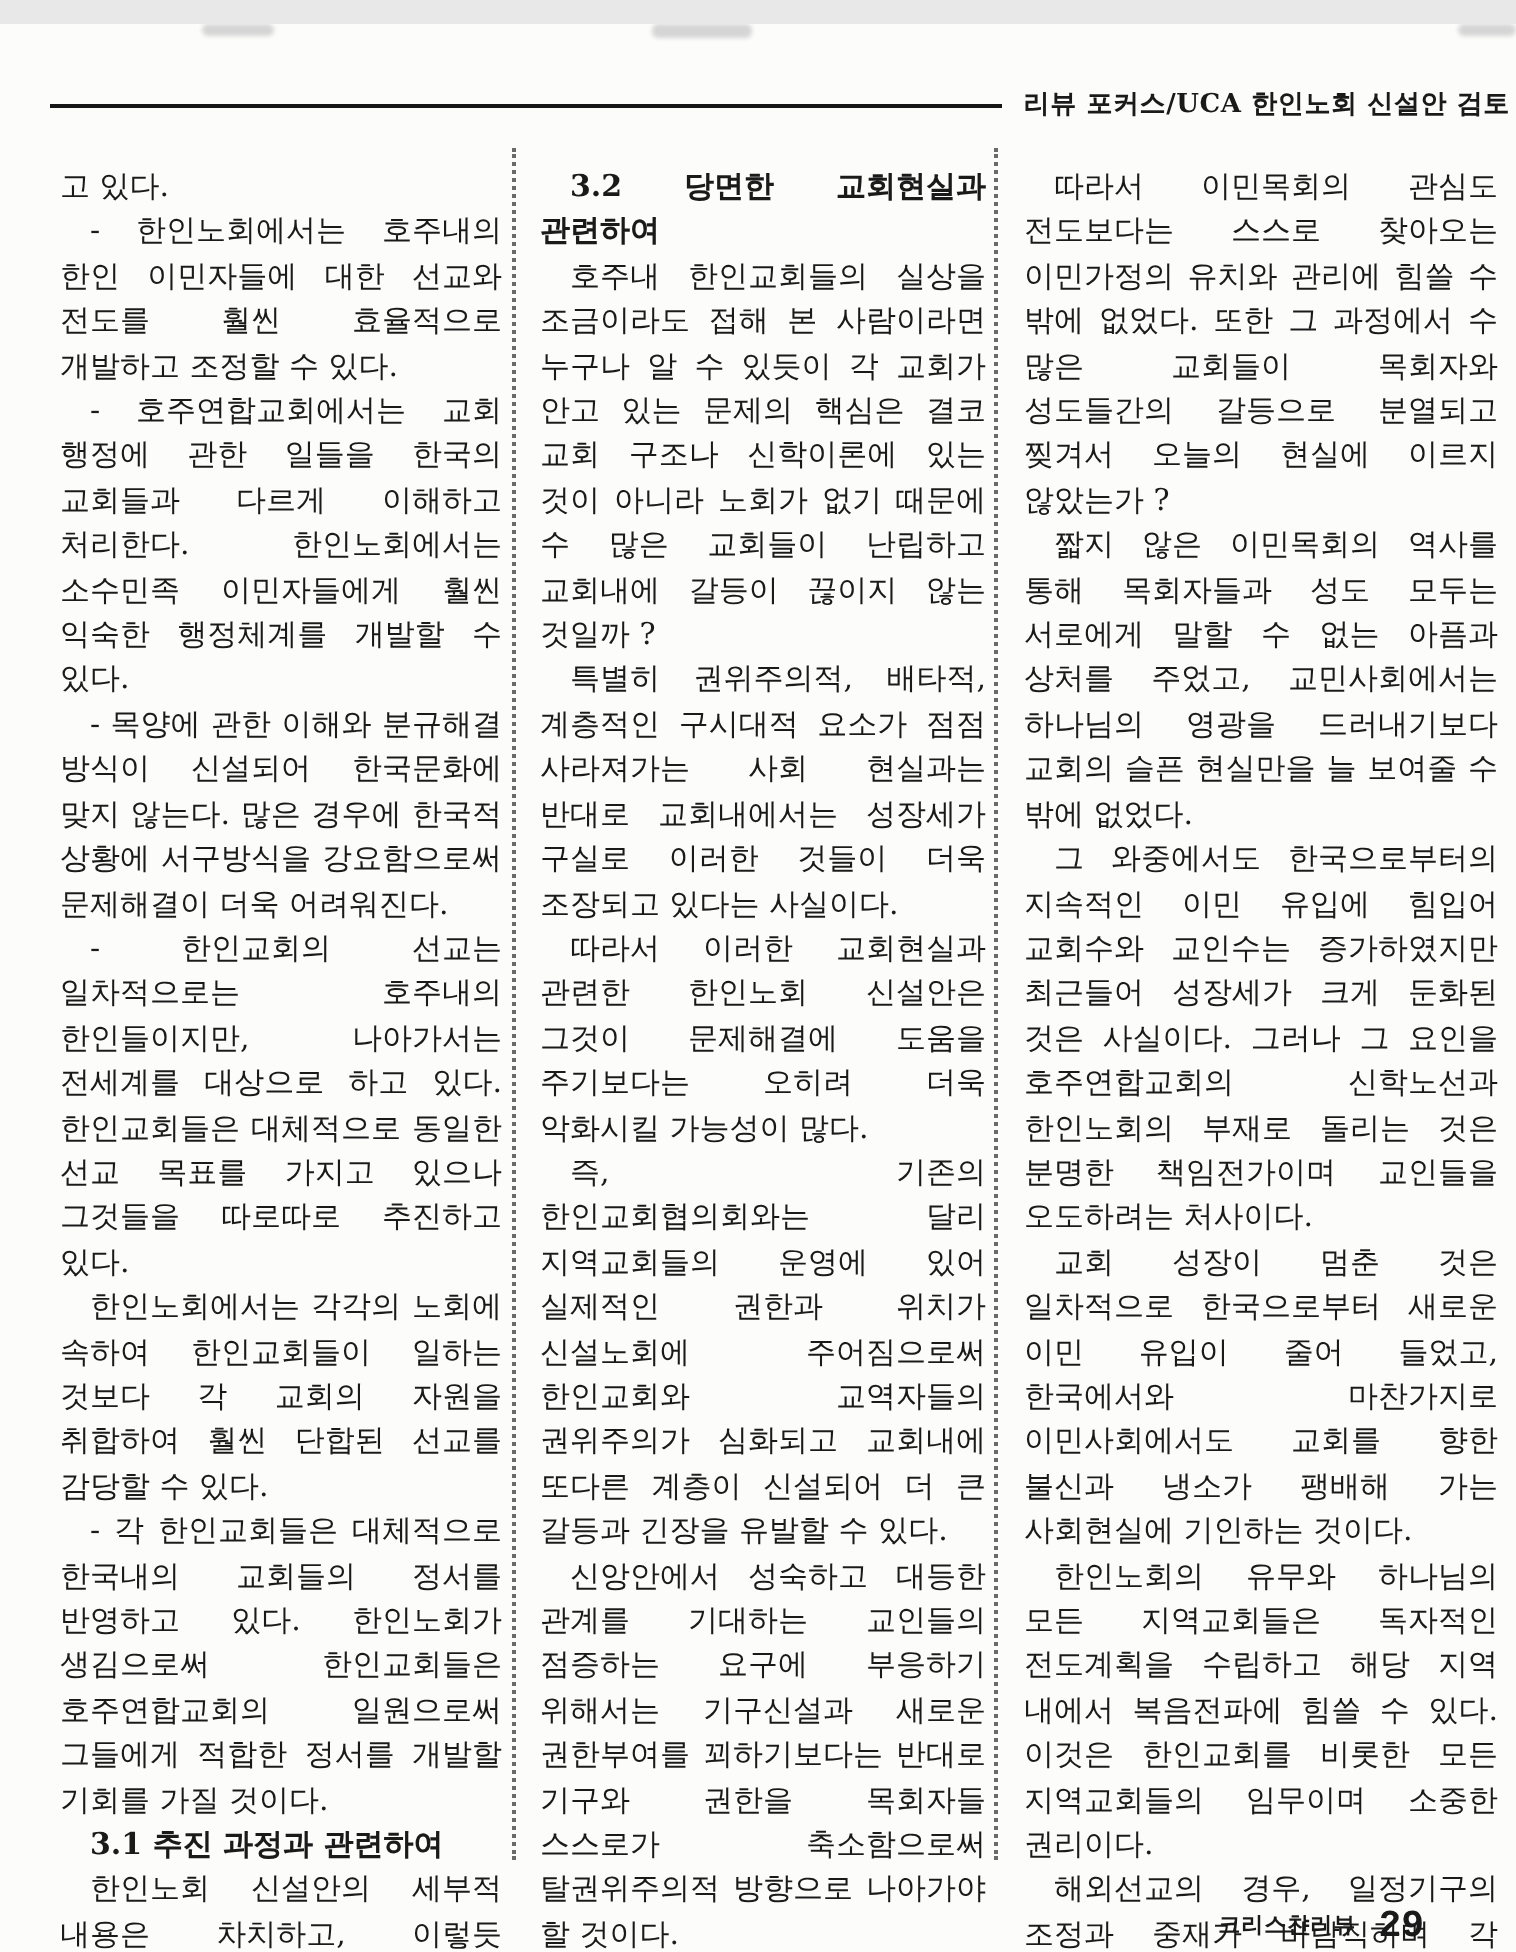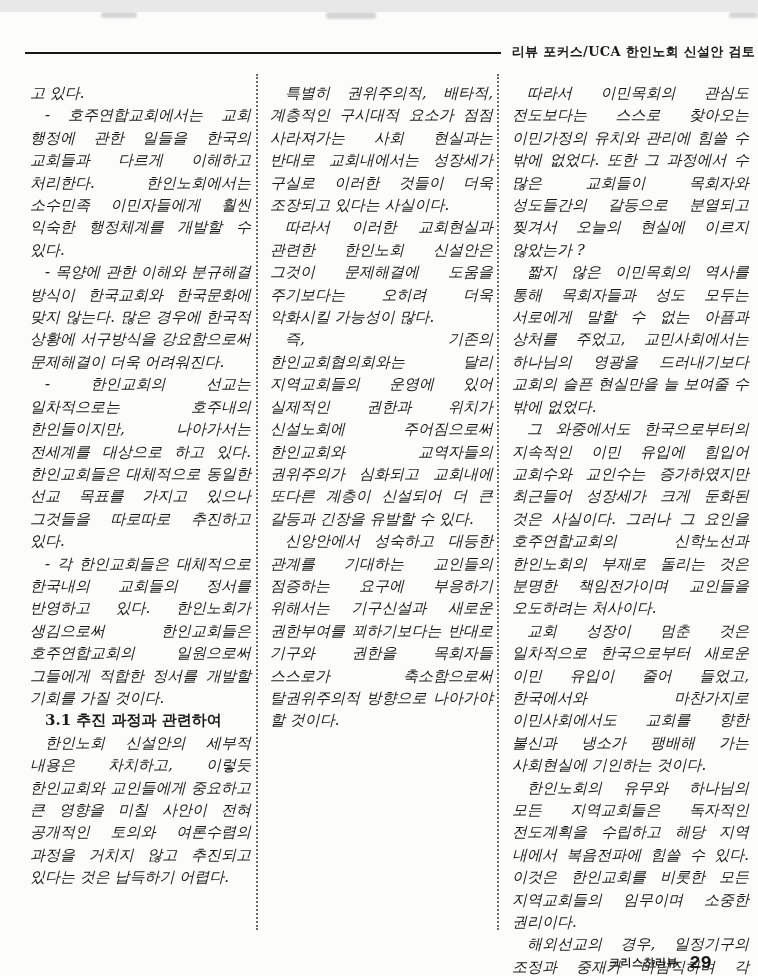--- a/index.html
+++ b/index.html
@@ -55,21 +55,21 @@
     top: 70px;
     font-size: 15px;
     line-height: 22.4px;
     text-align: justify;
     word-break: keep-all;
   }
   .col-1 { left: 30px;  width: 221px; }
   .col-2 { left: 270px; width: 223px; }
   .col-3 { left: 512px; width: 237px; }
 
-  .para { text-indent: 1em; margin: 0; font-style: italic; }
+  .para { text-indent: 1em; margin: 0; }
   .para.noindent { text-indent: 0; }
   .heading { font-weight: bold; text-indent: 1em; margin: 0; }
   .gap { margin-top: 22px; }
 
   .divider {
     position: absolute;
     top: 62px;
     height: 856px;
     width: 0;
     border-left: 2px dotted #6a6a6a;
@@ -107,28 +107,32 @@
   <div class="smudge s3"></div>
 
   <div class="header-rule"></div>
   <div class="header-title">리뷰 포커스/UCA 한인노회 신설안 검토</div>
 
   <div class="divider d1"></div>
   <div class="divider d2"></div>
 
   <div class="col col-1">
       <div class="para noindent">고 있다.</div>
+      <div class="para">- 한인노회에서는 호주내의 한인 이민자들에 대한 선교와 전도를 훨씬 효율적으로 개발하고 조정할 수 있다.</div>
       <div class="para">- 호주연합교회에서는 교회 행정에 관한 일들을 한국의 교회들과 다르게 이해하고 처리한다. 한인노회에서는 소수민족 이민자들에게 훨씬 익숙한 행정체계를 개발할 수 있다.</div>
-      <div class="para">- 목양에 관한 이해와 분규해결 방식이 한국교회와 한국문화에 맞지 않는다. 많은 경우에 한국적 상황에 서구방식을 강요함으로써 문제해결이 더욱 어려워진다.</div>
+      <div class="para">- 목양에 관한 이해와 분규해결 방식이 신설되어 한국문화에 맞지 않는다. 많은 경우에 한국적 상황에 서구방식을 강요함으로써 문제해결이 더욱 어려워진다.</div>
       <div class="para">- 한인교회의 선교는 일차적으로는 호주내의 한인들이지만, 나아가서는 전세계를 대상으로 하고 있다. 한인교회들은 대체적으로 동일한 선교 목표를 가지고 있으나 그것들을 따로따로 추진하고 있다.</div>
+      <div class="para">한인노회에서는 각각의 노회에 속하여 한인교회들이 일하는 것보다 각 교회의 자원을 취합하여 훨씬 단합된 선교를 감당할 수 있다.</div>
       <div class="para">- 각 한인교회들은 대체적으로 한국내의 교회들의 정서를 반영하고 있다. 한인노회가 생김으로써 한인교회들은 호주연합교회의 일원으로써 그들에게 적합한 정서를 개발할 기회를 가질 것이다.</div>
       <div class="heading">3.1 추진 과정과 관련하여</div>
       <div class="para">한인노회 신설안의 세부적 내용은 차치하고, 이렇듯 한인교회와 교인들에게 중요하고 큰 영향을 미칠 사안이 전혀 공개적인 토의와 여론수렴의 과정을 거치지 않고 추진되고 있다는 것은 납득하기 어렵다.</div>
     </div>
   <div class="col col-2">
+      <div class="heading">3.2 당면한 교회현실과 관련하여</div>
+      <div class="para">호주내 한인교회들의 실상을 조금이라도 접해 본 사람이라면 누구나 알 수 있듯이 각 교회가 안고 있는 문제의 핵심은 결코 교회 구조나 신학이론에 있는 것이 아니라 노회가 없기 때문에 수 많은 교회들이 난립하고 교회내에 갈등이 끊이지 않는 것일까 ?</div>
       <div class="para">특별히 권위주의적, 배타적, 계층적인 구시대적 요소가 점점 사라져가는 사회 현실과는 반대로 교회내에서는 성장세가 구실로 이러한 것들이 더욱 조장되고 있다는 사실이다.</div>
       <div class="para">따라서 이러한 교회현실과 관련한 한인노회 신설안은 그것이 문제해결에 도움을 주기보다는 오히려 더욱 악화시킬 가능성이 많다.</div>
       <div class="para">즉, 기존의 한인교회협의회와는 달리 지역교회들의 운영에 있어 실제적인 권한과 위치가 신설노회에 주어짐으로써 한인교회와 교역자들의 권위주의가 심화되고 교회내에 또다른 계층이 신설되어 더 큰 갈등과 긴장을 유발할 수 있다.</div>
       <div class="para">신앙안에서 성숙하고 대등한 관계를 기대하는 교인들의 점증하는 요구에 부응하기 위해서는 기구신설과 새로운 권한부여를 꾀하기보다는 반대로 기구와 권한을 목회자들 스스로가 축소함으로써 탈권위주의적 방향으로 나아가야 할 것이다.</div>
     </div>
   <div class="col col-3">
       <div class="para">따라서 이민목회의 관심도 전도보다는 스스로 찾아오는 이민가정의 유치와 관리에 힘쓸 수 밖에 없었다. 또한 그 과정에서 수 많은 교회들이 목회자와 성도들간의 갈등으로 분열되고 찢겨서 오늘의 현실에 이르지 않았는가 ?</div>
       <div class="para">짧지 않은 이민목회의 역사를 통해 목회자들과 성도 모두는 서로에게 말할 수 없는 아픔과 상처를 주었고, 교민사회에서는 하나님의 영광을 드러내기보다 교회의 슬픈 현실만을 늘 보여줄 수 밖에 없었다.</div>
       <div class="para">그 와중에서도 한국으로부터의 지속적인 이민 유입에 힘입어 교회수와 교인수는 증가하였지만 최근들어 성장세가 크게 둔화된 것은 사실이다. 그러나 그 요인을 호주연합교회의 신학노선과 한인노회의 부재로 돌리는 것은 분명한 책임전가이며 교인들을 오도하려는 처사이다.</div>
       <div class="para">교회 성장이 멈춘 것은 일차적으로 한국으로부터 새로운 이민 유입이 줄어 들었고, 한국에서와 마찬가지로 이민사회에서도 교회를 향한 불신과 냉소가 팽배해 가는 사회현실에 기인하는 것이다.</div>

